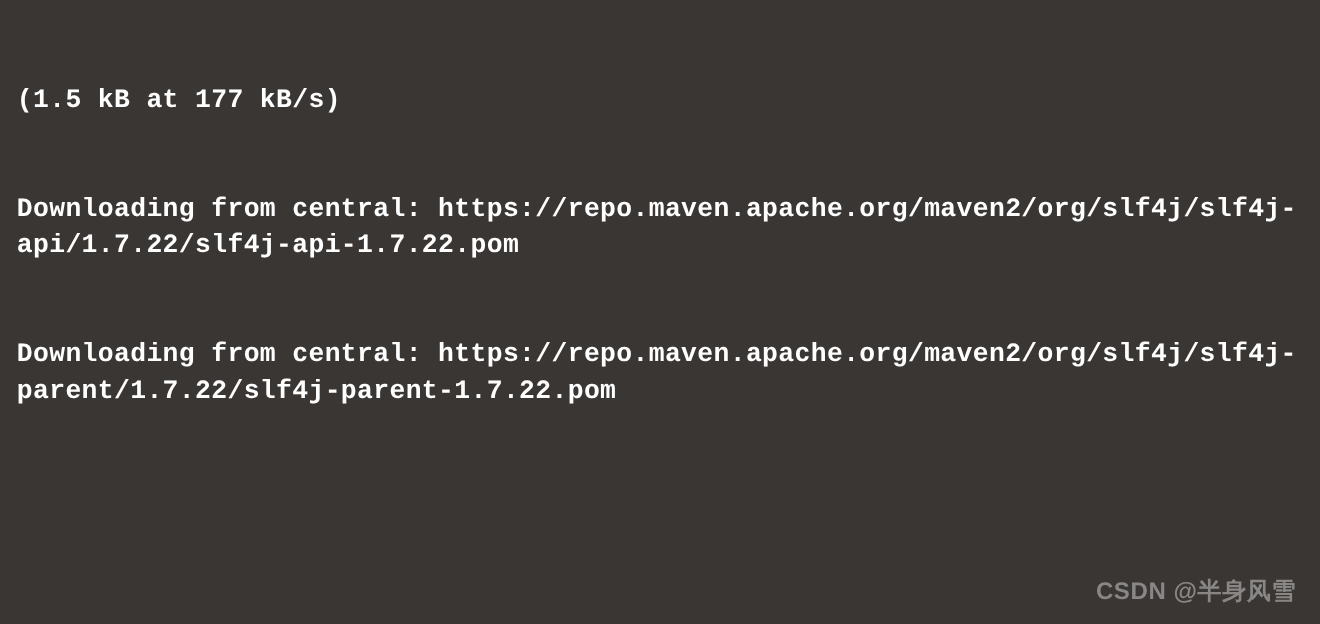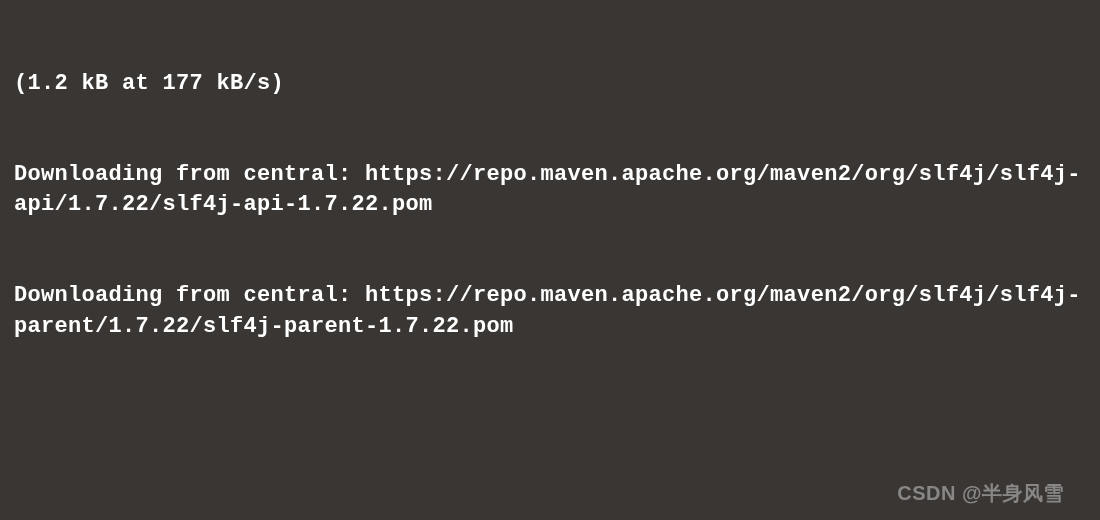--- a/index.html
+++ b/index.html
@@ -21,34 +21,34 @@
       line-height: 1.38;
       letter-spacing: 0.3px;
     }
     .terminal-output {
       white-space: pre-wrap;
       word-break: break-all;
     }
     .watermark {
       position: absolute;
       bottom: 12px;
-      right: 36px;
+      right: 20px;
       font-size: 20px;
       font-weight: bold;
       color: rgba(170, 170, 170, 0.7);
       font-family: "Arial", sans-serif;
       mix-blend-mode: lighten;
       letter-spacing: 0.5px;
     }
   </style>
 </head>
 <body>
 
 <div class="terminal-output">
-  <div>(1.2 kB at 177 kB/s)</div>
+  <div>(1.5 kB at 177 kB/s)</div>
   <div>Downloading from central: https://repo.maven.apache.org/maven2/org/slf4j/slf4j-api/1.7.22/slf4j-api-1.7.22.pom</div>
   <div>Downloading from central: https://repo.maven.apache.org/maven2/org/slf4j/slf4j-parent/1.7.22/slf4j-parent-1.7.22.pom</div>
   
   
   
 </div>
 
 <div class="watermark">CSDN @半身风雪</div>
 
 </body></html>

